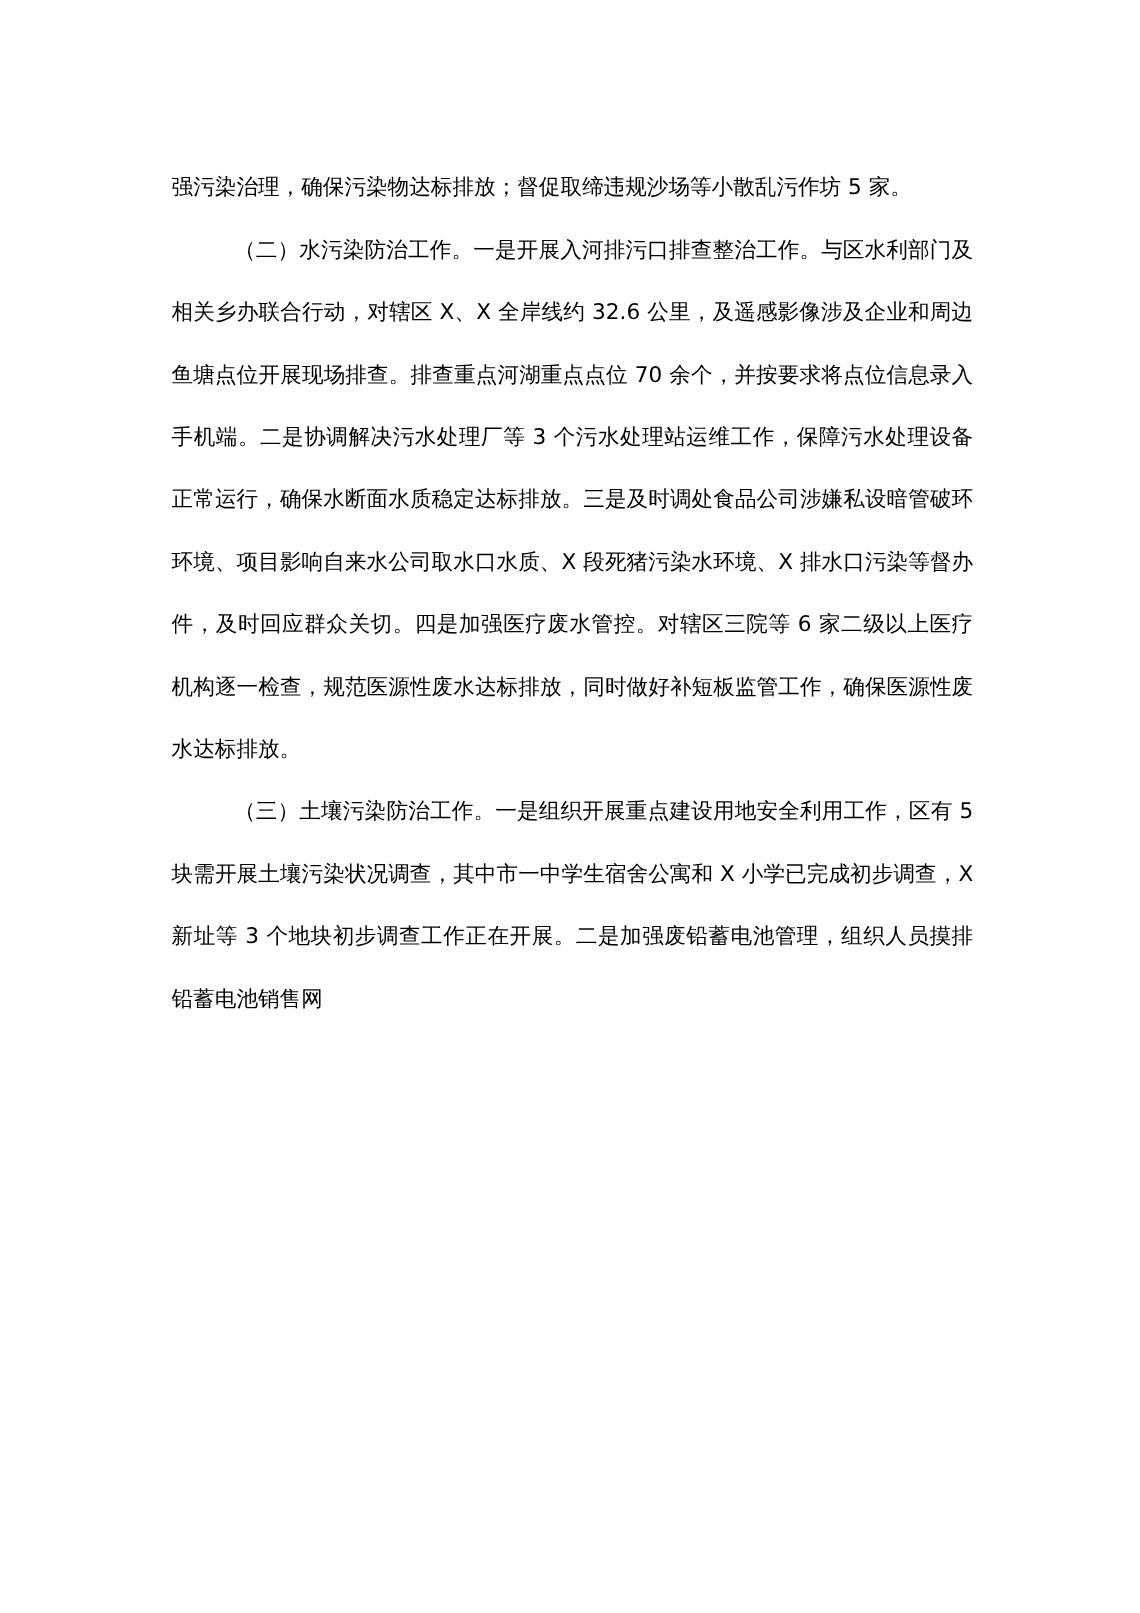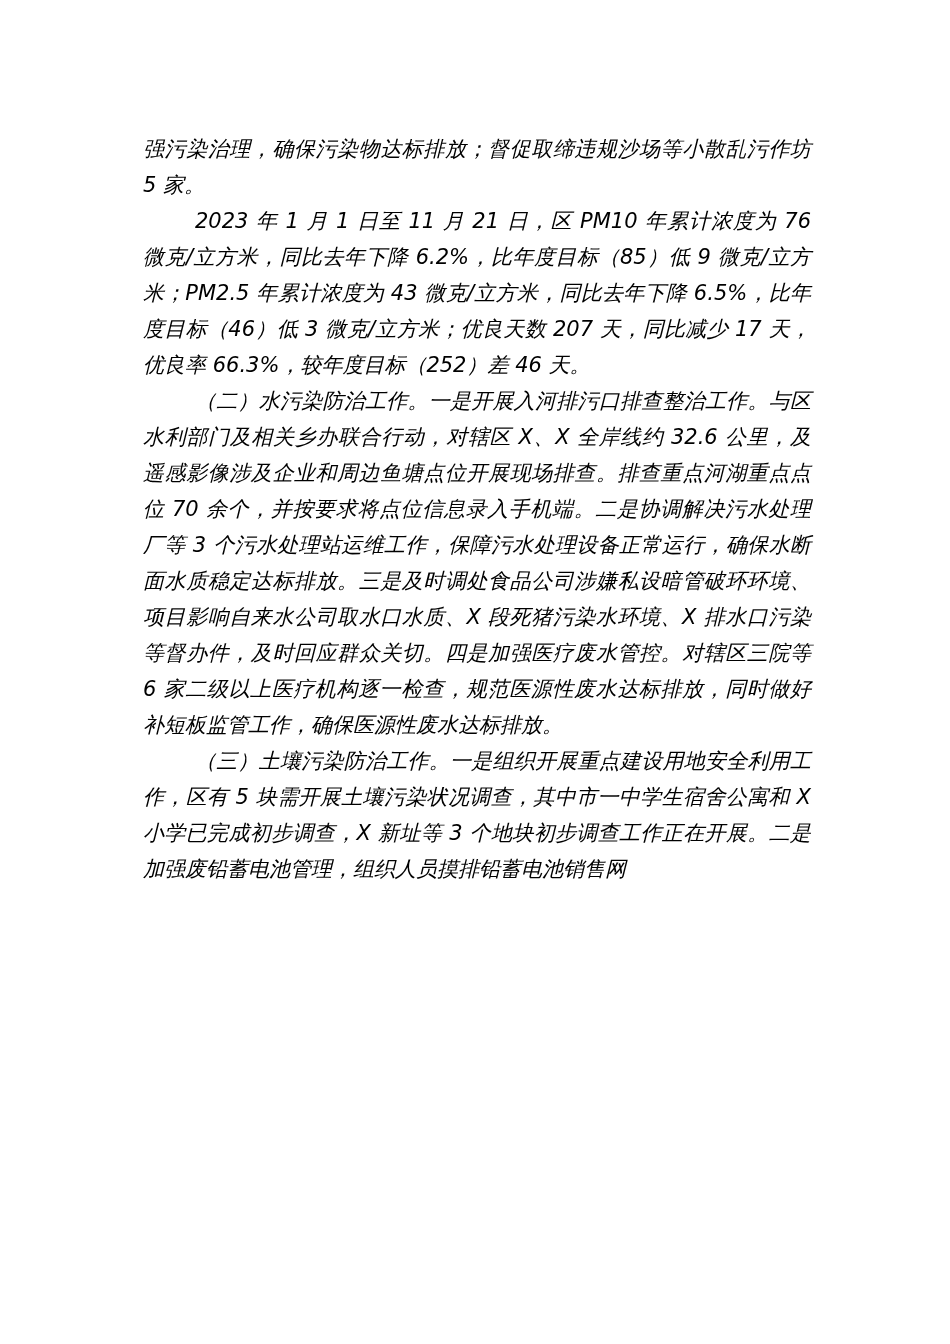--- a/index.html
+++ b/index.html
@@ -27,49 +27,47 @@
   #text-body {
     position: absolute;
     left: 143px;
     top: 131px;
     width: 668px;
   }
 
   .para {
     margin: 0 0 0 0;
     padding: 0;
-    font-size: 21px;
-    line-height: 36px;
+    font-size: 18px;
+    line-height: 52px;
     color: #000000;
     text-align: justify;
     text-justify: inter-character;
     text-align-last: left;
     letter-spacing: 0px;
     word-break: break-all;
     font-weight: 400;
-    font-style: italic;
   }
 
   .para.indent {
     text-indent: 52px;
   }
 
   
   .para:last-child {
     text-align-last: left;
   }
 </style>
 </head>
 <body>
 
 <div id="page">
   <div id="text-body">
 
     <p class="para">强污染治理，确保污染物达标排放；督促取缔违规沙场等小散乱污作坊 5 家。</p>
 
-    <p class="para indent">2023 年 1 月 1 日至 11 月 21 日，区 PM10 年累计浓度为 76 微克/立方米，同比去年下降 6.2%，比年度目标（85）低 9 微克/立方米；PM2.5 年累计浓度为 43 微克/立方米，同比去年下降 6.5%，比年度目标（46）低 3 微克/立方米；优良天数 207 天，同比减少 17 天，优良率 66.3%，较年度目标（252）差 46 天。</p>
 
     <p class="para indent">（二）水污染防治工作。一是开展入河排污口排查整治工作。与区水利部门及相关乡办联合行动，对辖区 X、X 全岸线约 32.6 公里，及遥感影像涉及企业和周边鱼塘点位开展现场排查。排查重点河湖重点点位 70 余个，并按要求将点位信息录入手机端。二是协调解决污水处理厂等 3 个污水处理站运维工作，保障污水处理设备正常运行，确保水断面水质稳定达标排放。三是及时调处食品公司涉嫌私设暗管破环环境、项目影响自来水公司取水口水质、X 段死猪污染水环境、X 排水口污染等督办件，及时回应群众关切。四是加强医疗废水管控。对辖区三院等 6 家二级以上医疗机构逐一检查，规范医源性废水达标排放，同时做好补短板监管工作，确保医源性废水达标排放。</p>
 
     <p class="para indent">（三）土壤污染防治工作。一是组织开展重点建设用地安全利用工作，区有 5 块需开展土壤污染状况调查，其中市一中学生宿舍公寓和 X 小学已完成初步调查，X 新址等 3 个地块初步调查工作正在开展。二是加强废铅蓄电池管理，组织人员摸排铅蓄电池销售网</p>
 
   </div>
 </div>
 
 </body></html>

